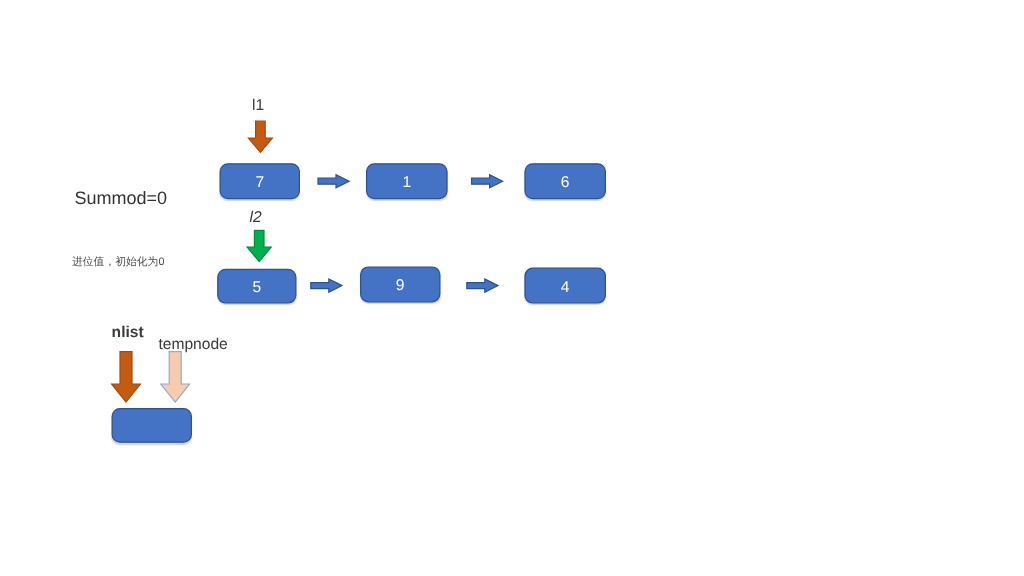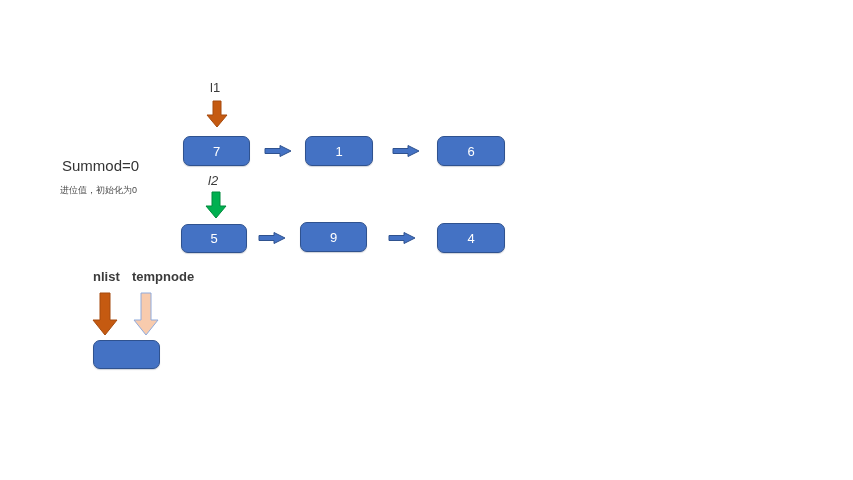--- a/index.html
+++ b/index.html
@@ -38,20 +38,21 @@
     font-size: 15px;
     line-height: 1.1;
     white-space: nowrap;
   }
   .summod-sub {
     position: absolute;
     color: #4a4a4a;
     font-size: 9px;
     line-height: 1.1;
     white-space: nowrap;
+    margin-top: 28px;
   }
   svg { display: block; }
 </style>
 </head>
 <body>
 
 <div class="canvas">
 
   <div class="label" style="left:210px; top:81px;">l1</div>
 
@@ -90,21 +91,21 @@
 
   <div class="node" style="left:300px; top:222px; width:67px; height:30px;">9</div>
 
   <svg class="abs" style="left:388px; top:231px;" width="28" height="14" viewBox="0 0 28 14">
     <path d="M1 4.5 H16 V1.5 L27 7 L16 12.5 V9.5 H1 Z" style="fill:var(--arrow-blue-fill); stroke:var(--arrow-blue-border); stroke-width:1;"></path>
   </svg>
 
   <div class="node" style="left:437px; top:223px; width:68px; height:30px;">4</div>
 
   <div class="label" style="left:93px; top:270px;font-weight:bold;">nlist</div>
-  <div class="label" style="left:132px; top:270px;font-weight:bold;">tempnode</div>
+  <div class="label" style="left:132px; top:280px;">tempnode</div>
 
   <svg class="abs" style="left:92px; top:292px;" width="26" height="44" viewBox="0 0 26 44">
     <path d="M8 1 H18 V28 H25 L13 43 L1 28 H8 Z" style="fill:var(--arrow-orange-fill); stroke:var(--arrow-orange-border); stroke-width:1;"></path>
   </svg>
 
   <svg class="abs" style="left:133px; top:292px;" width="26" height="44" viewBox="0 0 26 44">
     <path d="M8 1 H18 V28 H25 L13 43 L1 28 H8 Z" style="fill:var(--arrow-peach-fill); stroke:var(--arrow-peach-border); stroke-width:1;"></path>
   </svg>
 
   <div class="node" style="left:93px; top:340px; width:67px; height:29px;"></div>

